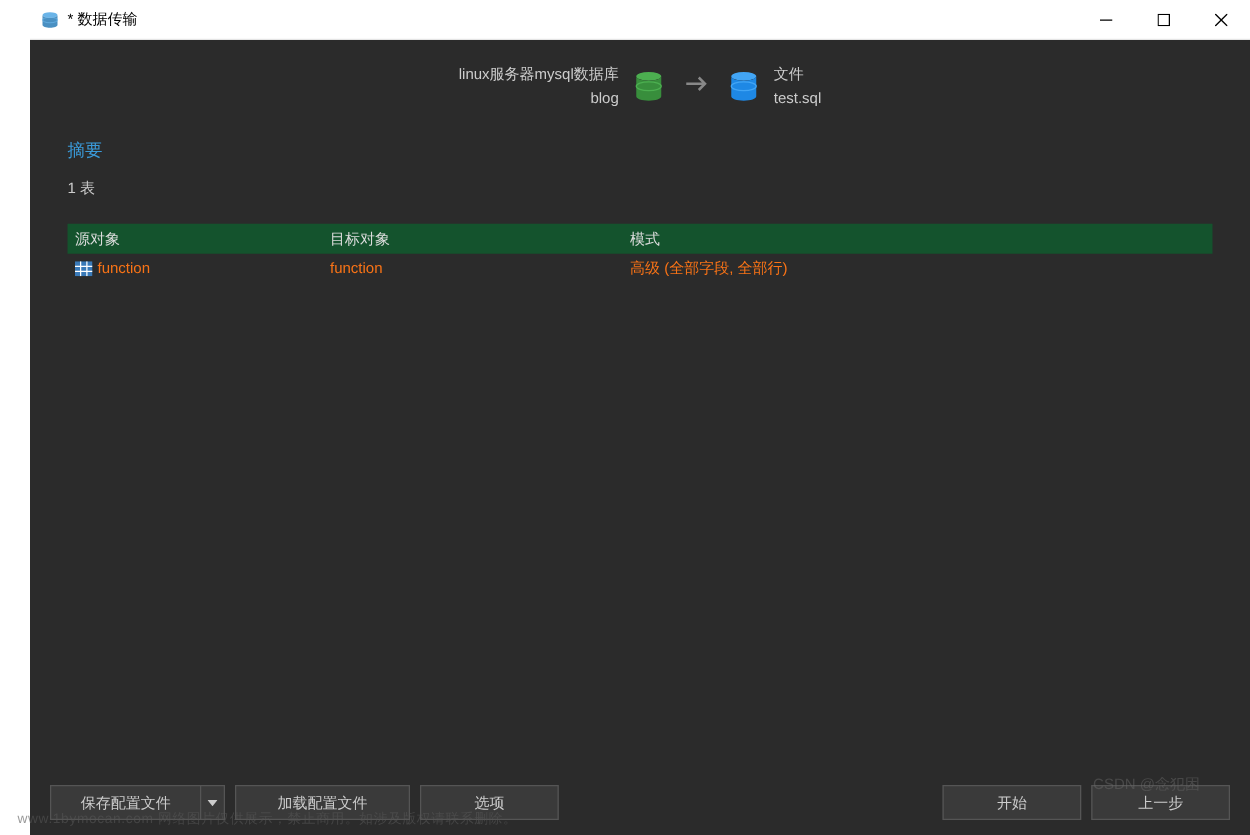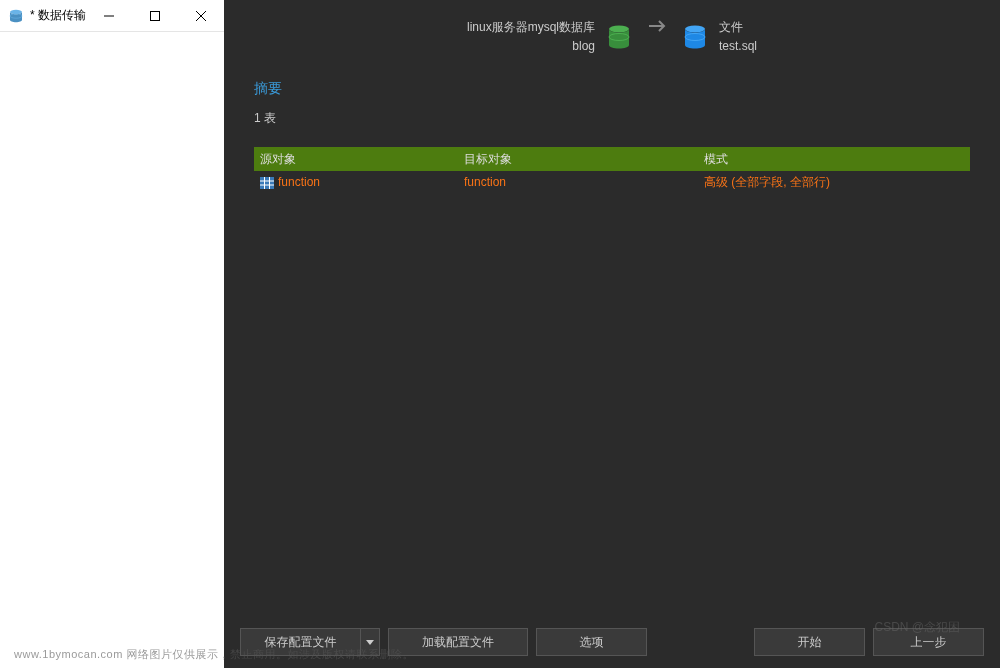--- a/index.html
+++ b/index.html
@@ -6,22 +6,23 @@
     body {
       font-family: "Microsoft YaHei", "Segoe UI", sans-serif;
       font-size: 12px;
       background: #fff;
       width: 1000px;
       height: 668px;
       overflow: hidden;
     }
     .window {
       display: flex;
-      flex-direction: row;
+      flex-direction: column;
       height: 100%;
+      margin-left: 24px;
     }
     .titlebar {
       height: 32px;
       background: #fff;
       display: flex;
       align-items: center;
       padding-left: 8px;
       border-bottom: 1px solid #e5e5e5;
     }
     .titlebar-icon {
@@ -47,21 +48,21 @@
     }
     .dark-panel {
       flex: 1;
       background: #2b2b2b;
       display: flex;
       flex-direction: column;
       color: #ccc;
     }
     .transfer-header {
       display: flex;
-      align-items: flex-start;
+      align-items: center;
       justify-content: center;
       padding: 18px 0 14px 0;
       gap: 14px;
     }
     .source-info, .dest-info {
       display: flex;
       align-items: center;
       gap: 10px;
     }
     .source-text {
@@ -92,21 +93,21 @@
       color: #ccc;
       font-size: 12px;
       margin-bottom: 20px;
     }
     .table-container {
       flex: 1;
       padding: 0 30px;
     }
     .table-header {
       display: flex;
-      background: #4d7c0f;
+      background: #14532d;
       height: 24px;
       align-items: center;
       color: #ddd;
     }
     .col-source { width: 210px; padding-left: 6px; }
     .col-target { width: 240px; }
     .col-mode { flex: 1; }
     .col-end { width: 30px; }
     .table-row {
       display: flex;

